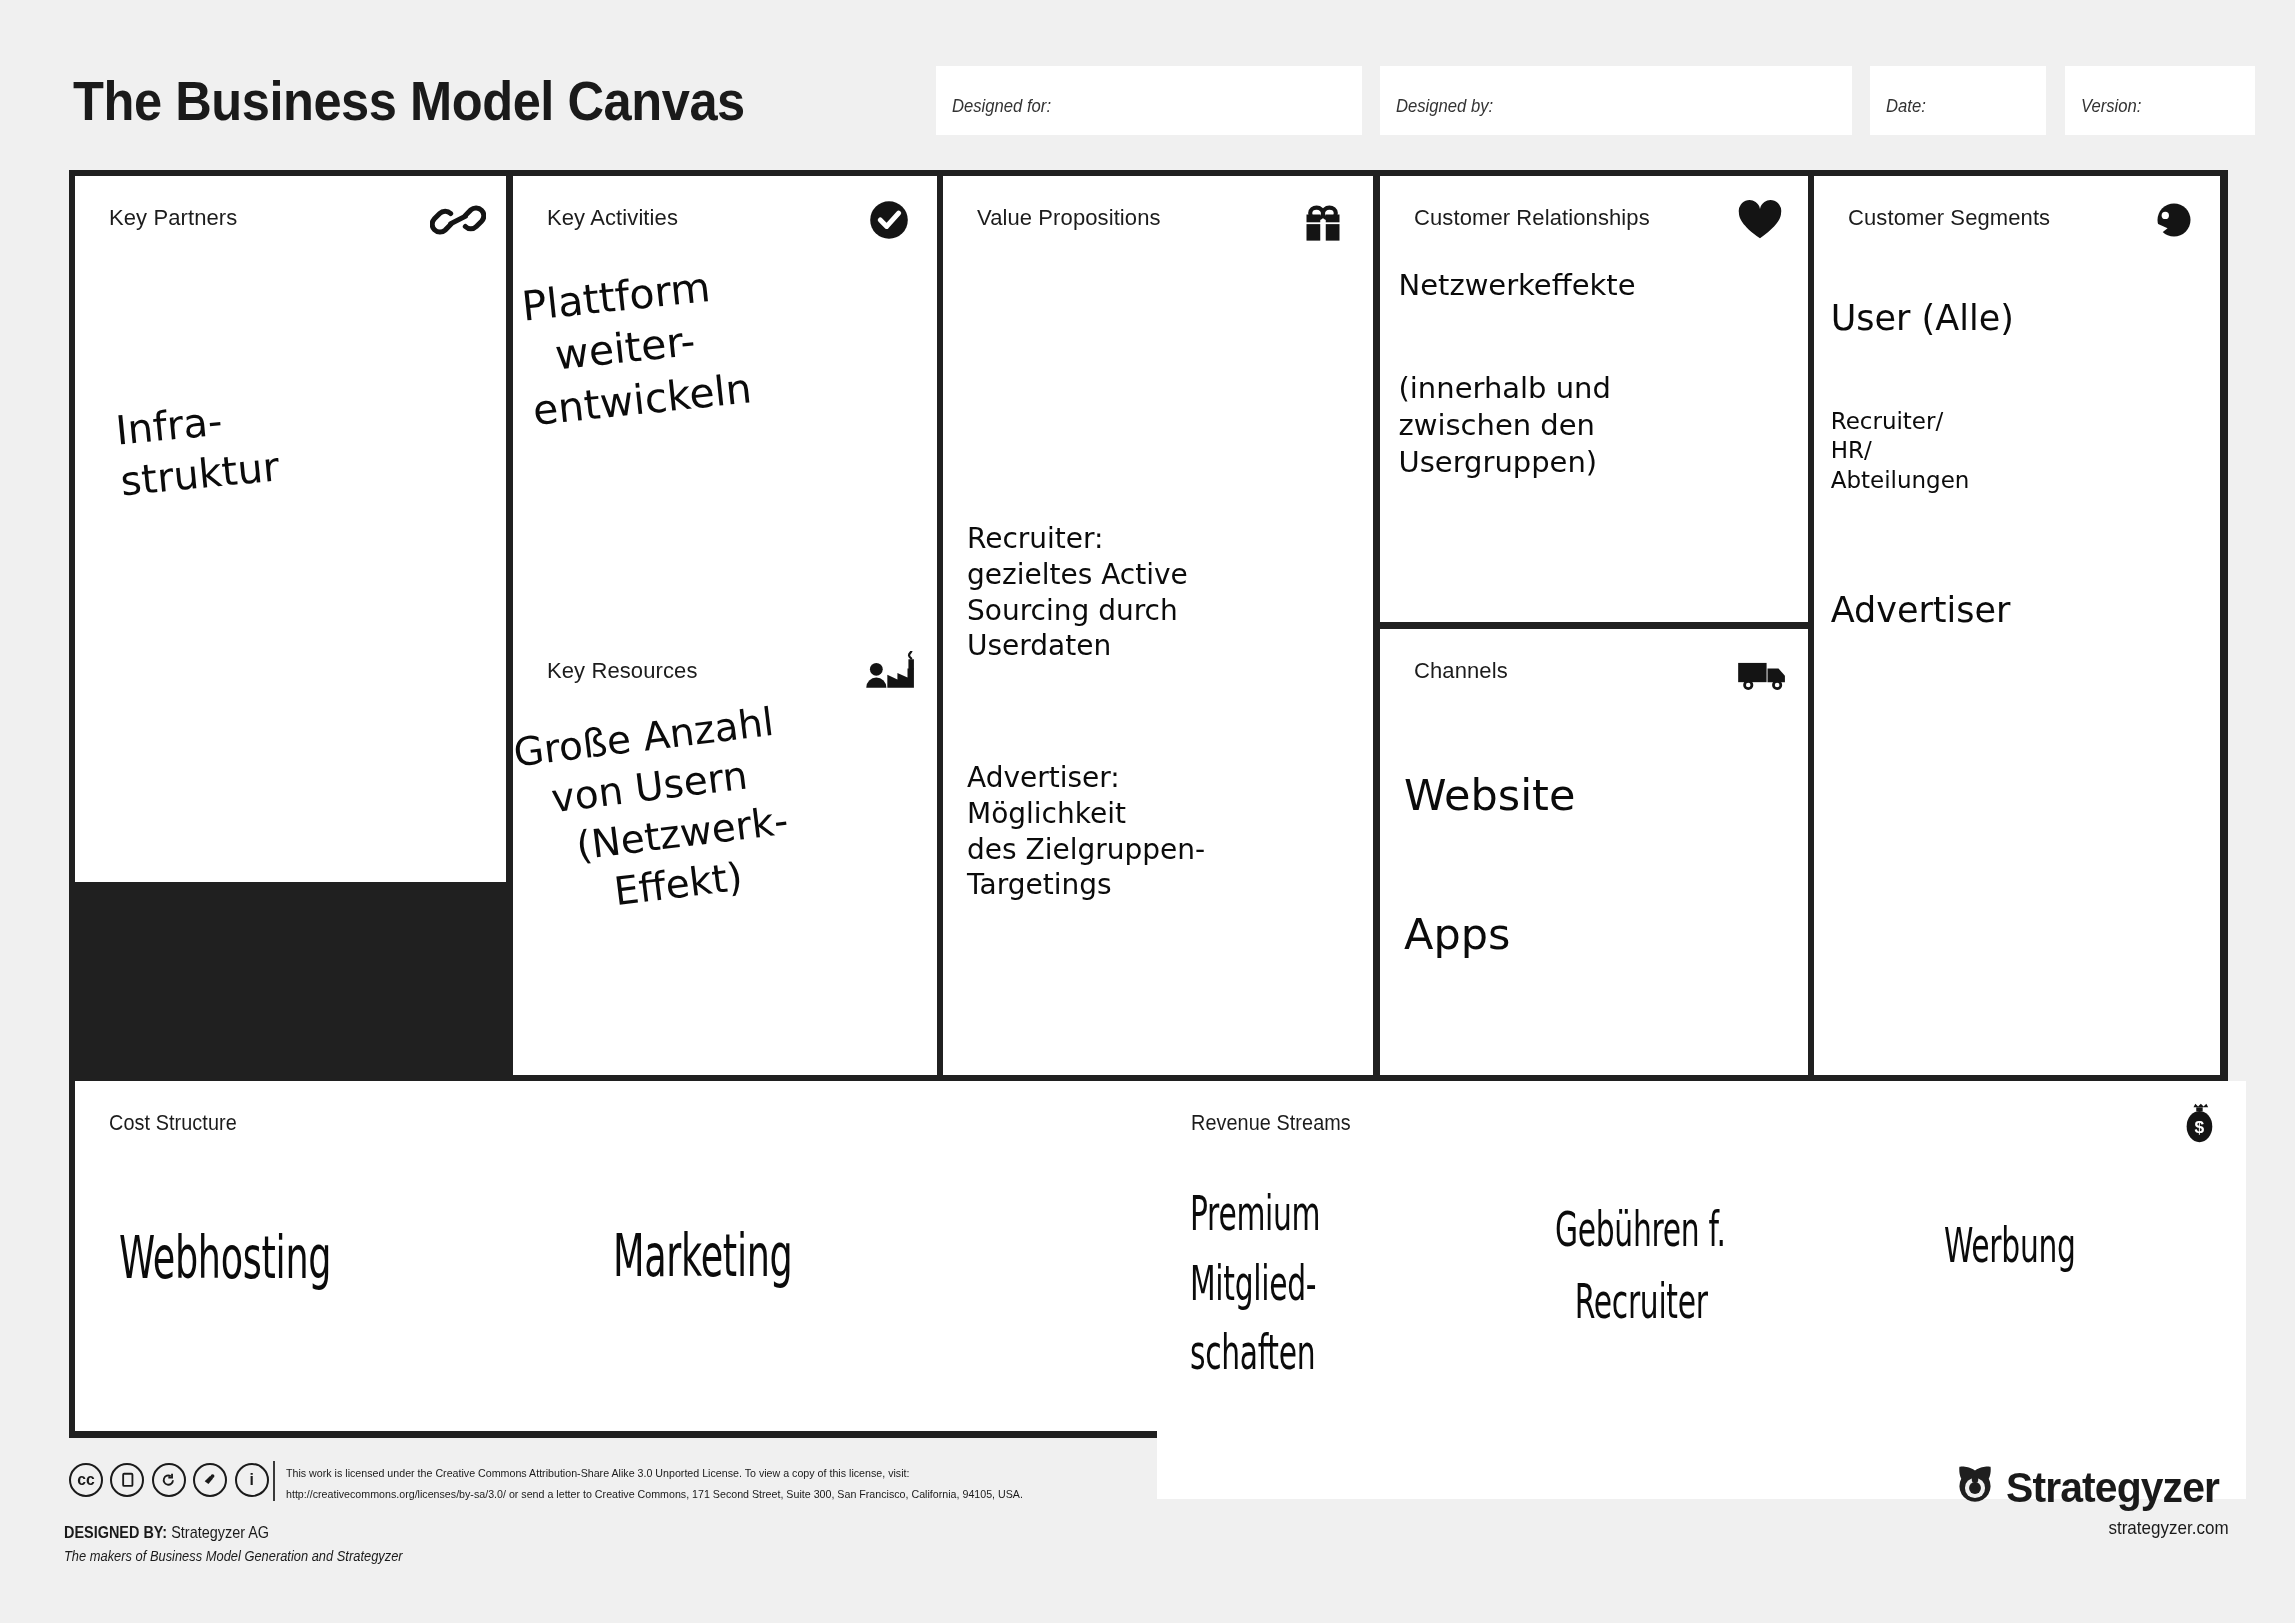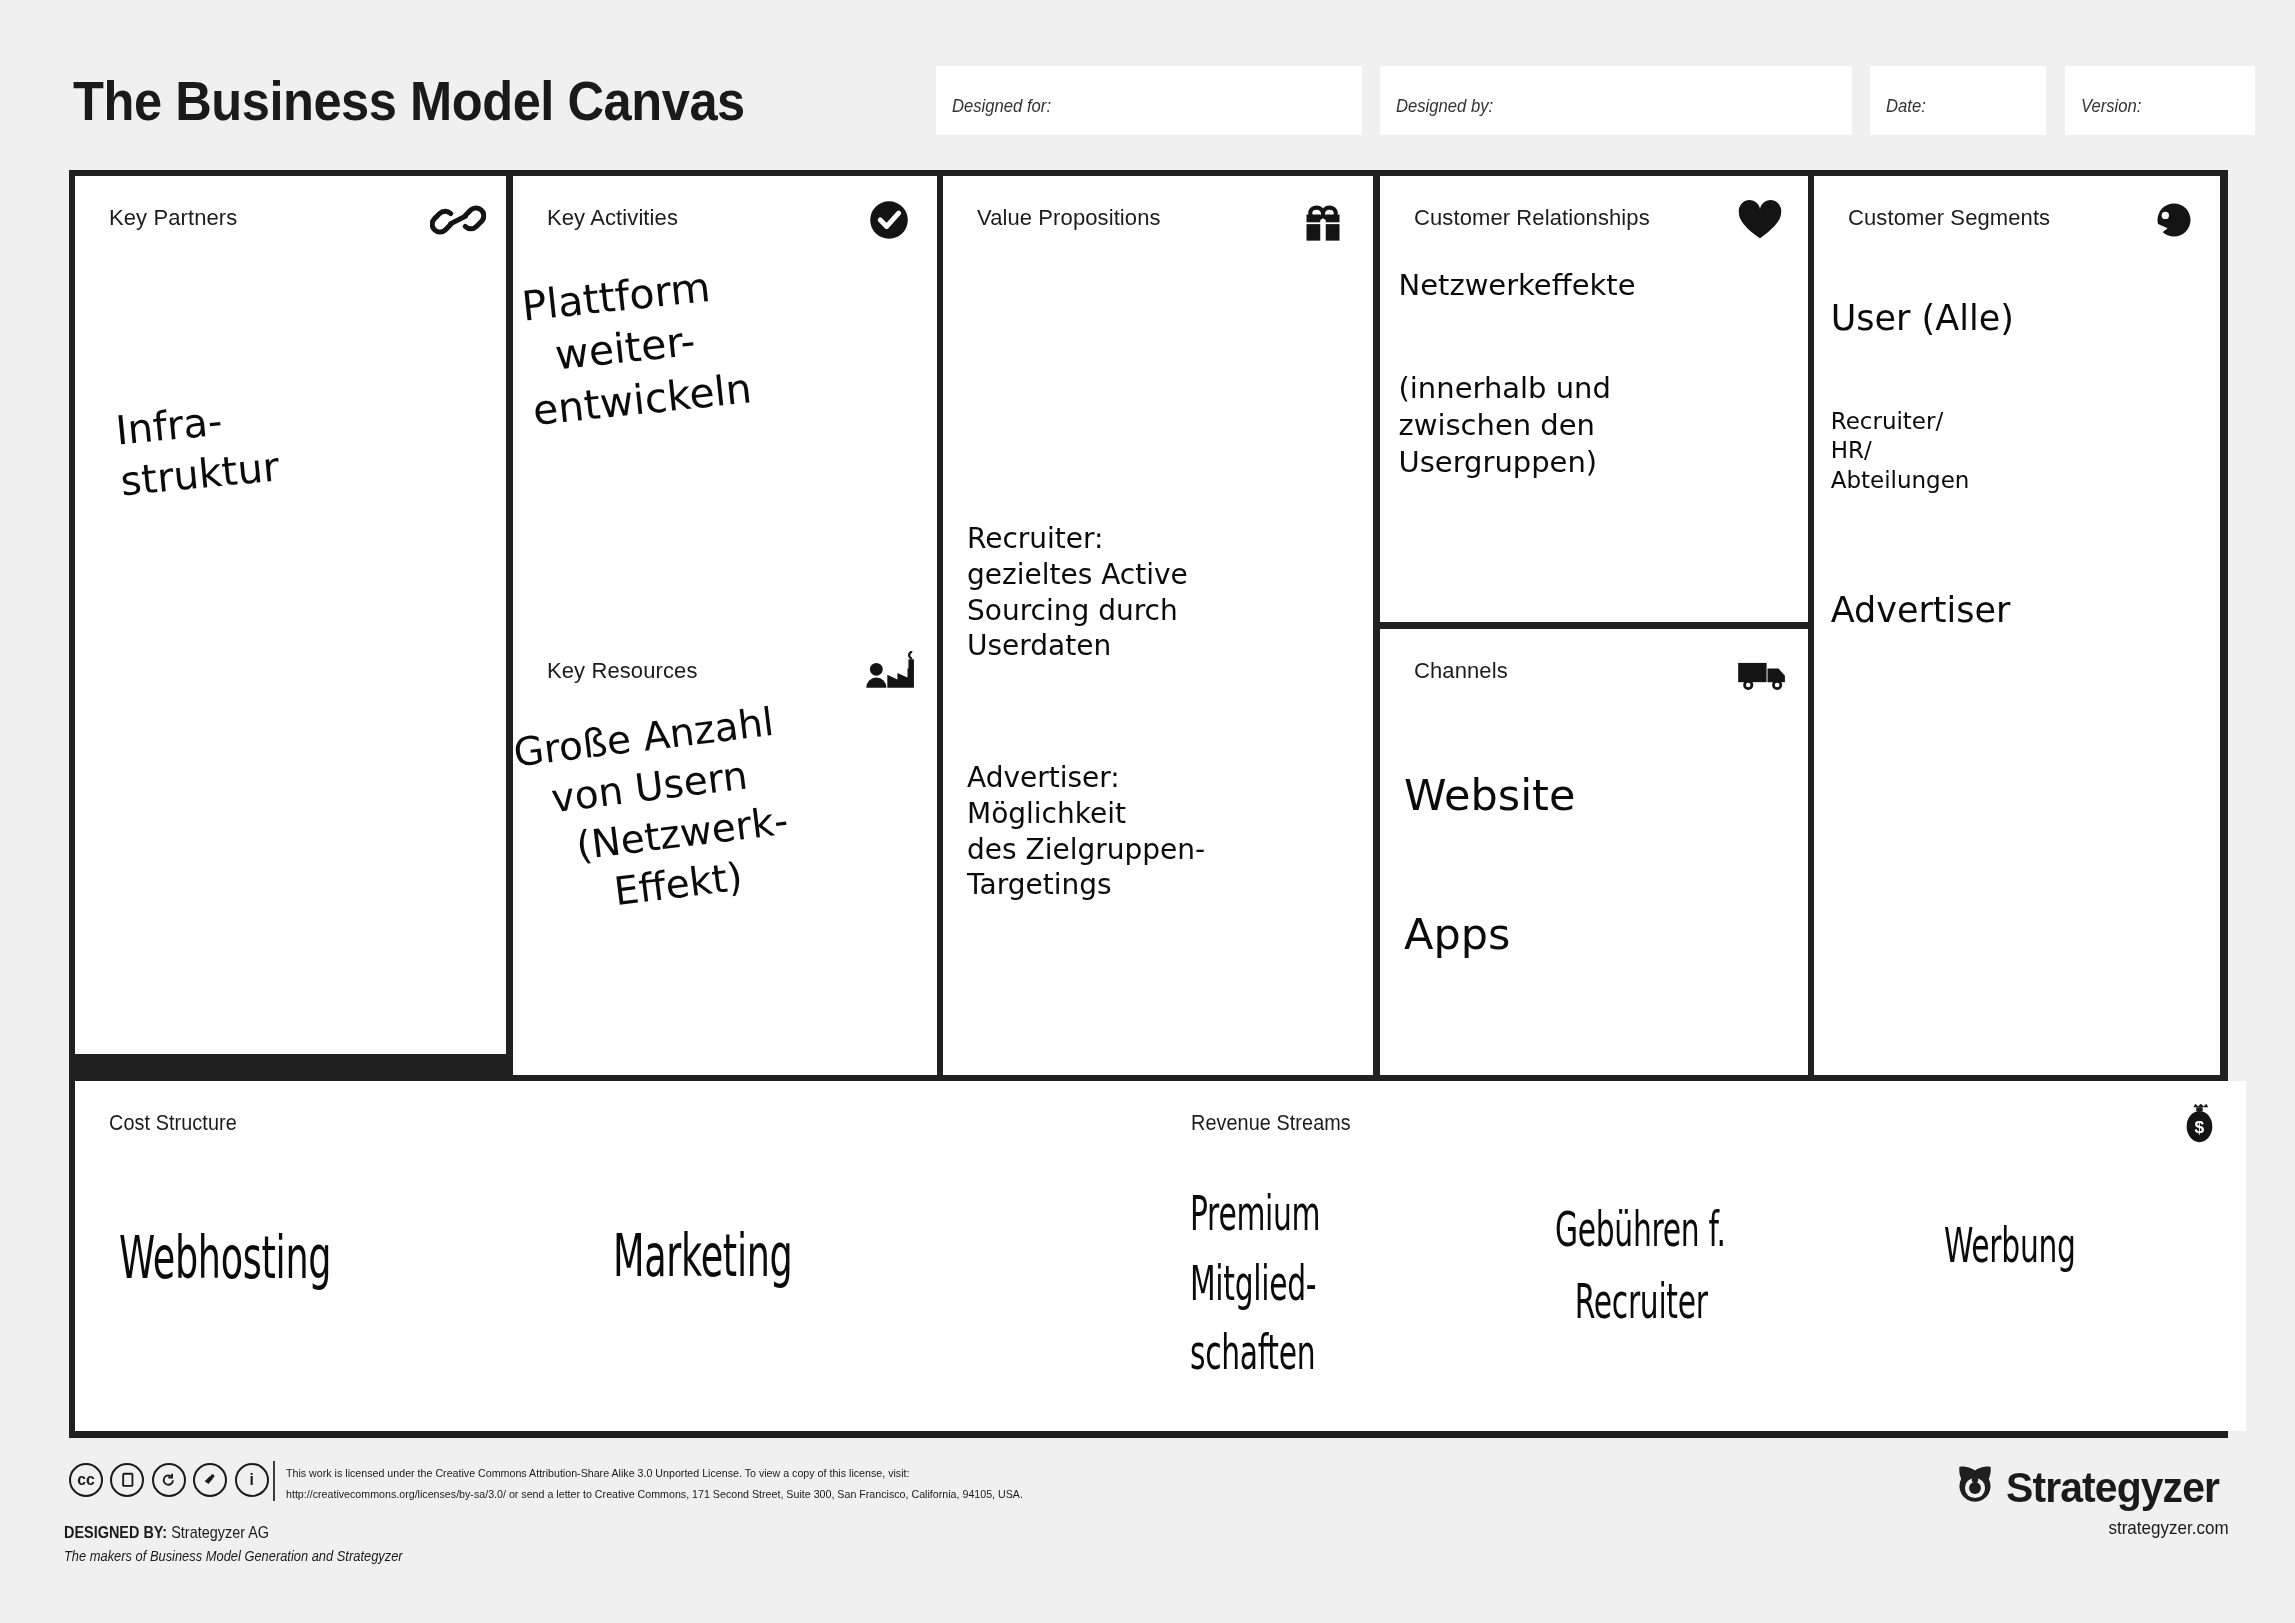--- a/index.html
+++ b/index.html
@@ -70,29 +70,29 @@
     white-space:pre;
     line-height:1.28;
   }
   .hand.narrow{
     transform:scaleX(0.62);
     transform-origin:left top;
     letter-spacing:-0.5px;
   }
 
   
-  #c-kp{left:0;top:0;width:431px;height:878px;}
+  #c-kp{left:0;top:0;width:431px;height:706px;}
   #c-ka{left:438px;top:0;width:424px;height:496px;}
   #c-kr{left:438px;top:453px;width:424px;height:446px;}
   #c-vp{left:868px;top:0;width:430px;height:899px;}
   #c-cr{left:1305px;top:0;width:428px;height:446px;}
   #c-ch{left:1305px;top:453px;width:428px;height:446px;}
   #c-cs{left:1739px;top:0;width:406px;height:899px;}
   #c-cost{left:0;top:905px;width:1260px;height:350px;}
-  #c-rev{left:1082px;top:905px;width:1063px;height:350px;padding-left:26px;}
+  #c-rev{left:1082px;top:905px;width:1063px;height:418px;padding-left:26px;}
 
   
   .footer{position:absolute;left:0;top:1444px;width:2295px;height:180px;}
   .cc-badges{position:absolute;left:69px;top:18.5px;display:flex;gap:7.4px;}
   .cc-badge{width:34px;height:34px;border-radius:50%;border:2.8px solid #1a1a1a;
     display:flex;align-items:center;justify-content:center;box-sizing:border-box;
     font-size:15.7px;font-weight:bold;font-family:"Liberation Sans",sans-serif;}
   .cc-divider{position:absolute;left:273px;top:16.7px;width:1.9px;height:40px;background:#3a3a3a;}
   .lic-text{position:absolute;left:286px;font-size:11.6px;color:#1a1a1a;
     font-family:"Liberation Sans Narrow","Liberation Sans",sans-serif;

